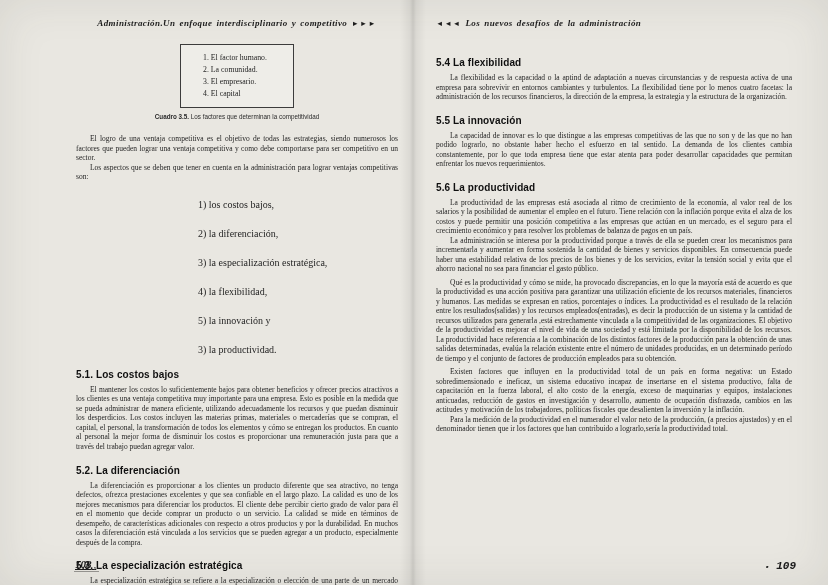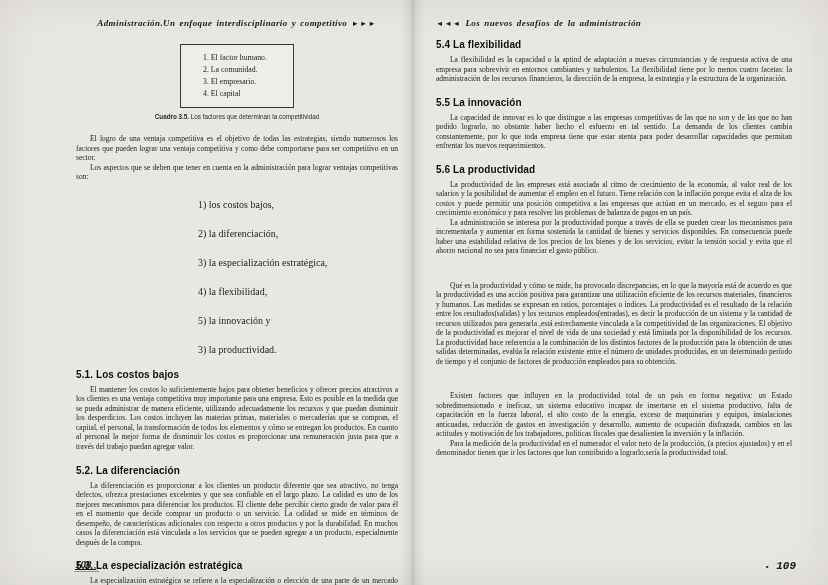--- a/index.html
+++ b/index.html
@@ -51,31 +51,31 @@
     font-size:6.3px; color:#2a2a2a;
   }
   .caption .lbl { font-weight:bold; }
 
   .p {
     font-size:7.5px; line-height:1.27;
     text-align:justify; text-indent:14px;
     color:#1f1f1f;
   }
   .p.first { margin-top:14px; }
-  .p.gap   { margin-top:25px; }
+  .p.gap   { margin-top:4px; }
 
   .num-list { margin:3px 0 2px 122px; }
   .num-list .li { font-size:10px; line-height:1.3; color:#1f1f1f;margin-top:16px; }
 
   h3.sec {
     font-family:"Liberation Sans", sans-serif;
     font-size:10px; font-weight:bold; color:#101010;
     margin:13px 0 5px 0; letter-spacing:0.1px;
   }
-  h3.sec.first { margin-top:11px; }
+  h3.sec.first { margin-top:29px; }
 
   .folio {
     position:absolute; bottom:13px;
     font-size:11px; font-weight:bold; font-style:italic; color:#1a1a1a;
   }
   .folio.left-folio  { left:74px; border-bottom:1px solid rgba(0,0,0,0.35); padding:0 3px 1px 1px;text-decoration:underline; }
   .folio.right-folio { right:32px;font-family:Liberation Mono, monospace; }
   .folio .mark { font-size:8px; font-weight:bold; }
 </style>
 </head>

